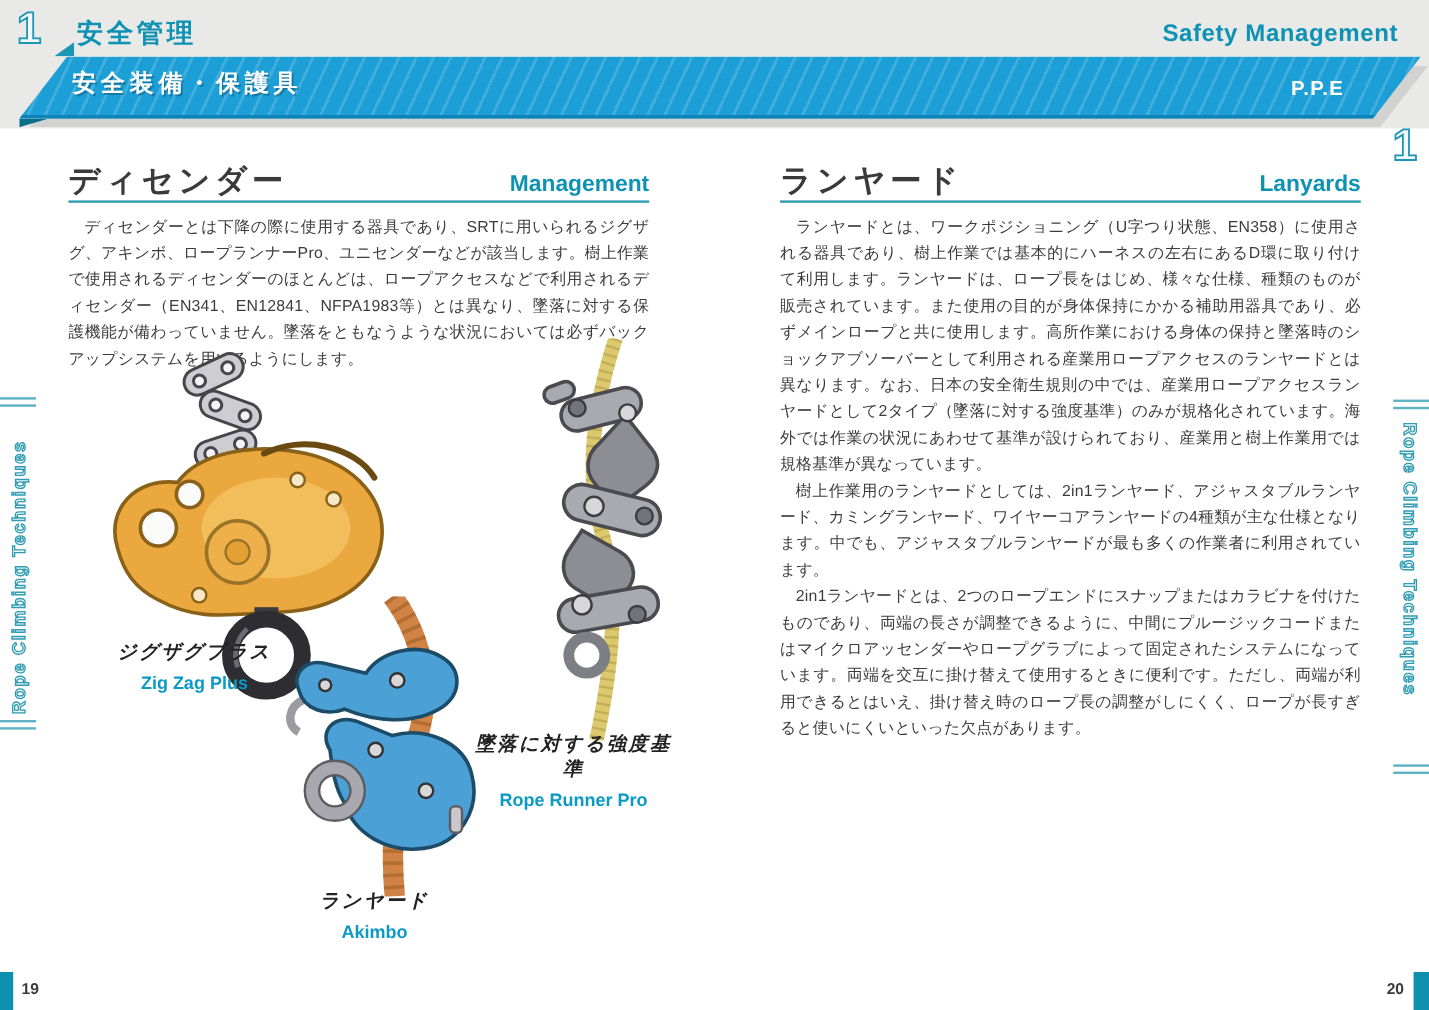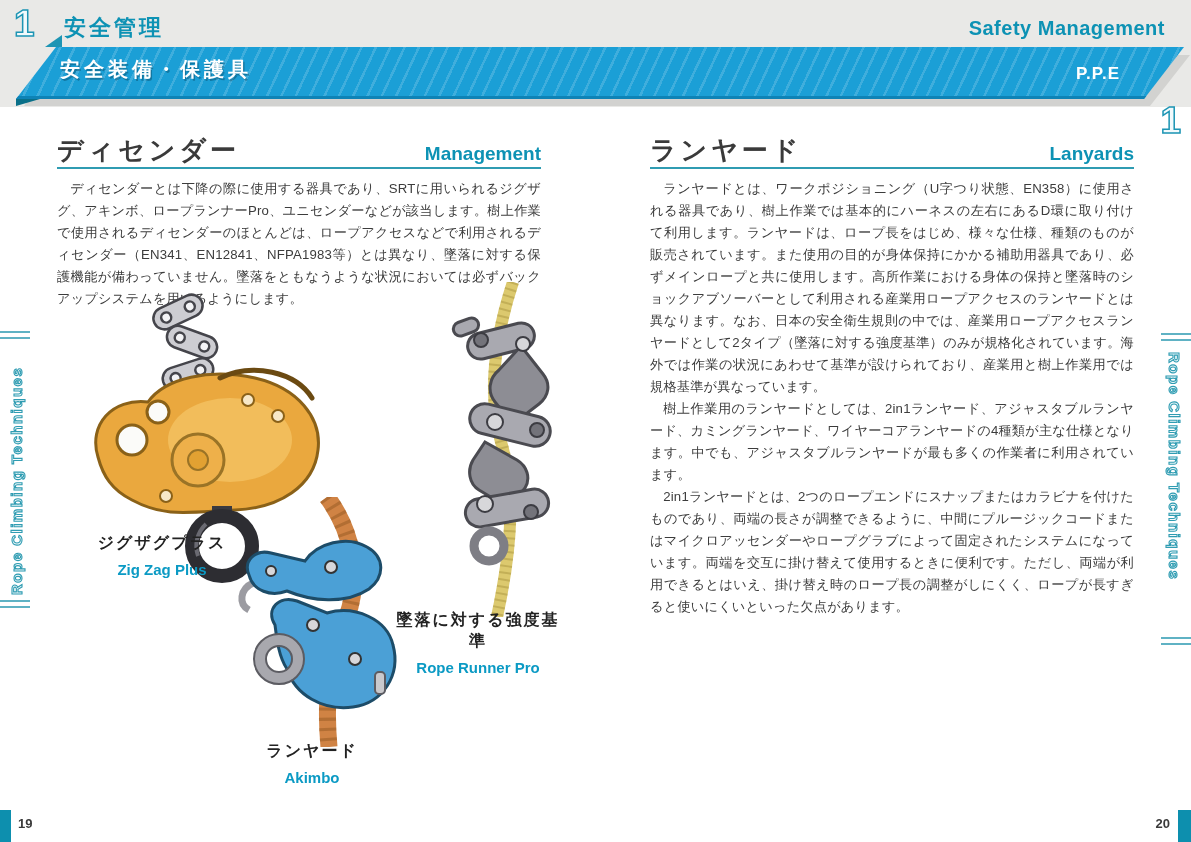--- a/index.html
+++ b/index.html
@@ -49,21 +49,21 @@
   .heading-ja{position:absolute;left:0;bottom:4px;font-size:26px;font-weight:bold;color:#3a3a3a;
               letter-spacing:4px;line-height:1;}
   .heading-en{position:absolute;right:0;bottom:4px;font-size:19px;font-weight:bold;color:#0d92b4;
               line-height:1;}
   .body-text{margin:9px 0 0 0;font-size:13.2px;line-height:22px;color:#3c3c3c;
              text-align:justify;letter-spacing:0.2px;}
   .body-text p{margin:0;text-indent:1em;}
 
   
   .caption{position:absolute;text-align:center;}
-  .caption .cap-ja{font-size:16px;font-weight:bold;color:#222222;letter-spacing:2px;}
+  .caption .cap-ja{font-size:16px;font-weight:bold;color:#222222;letter-spacing:2px;font-style:italic;}
   .caption .cap-en{font-size:15px;font-weight:bold;color:#0b9ac4;margin-top:7px;}
 
   .illus{position:absolute;}
 
   
   .pagenum{position:absolute;top:816px;font-size:13px;font-weight:bold;color:#3a3a3a;}
   .pagenum.lft{left:18px;}
   .pagenum.rgt{right:21px;}
   .corner-block{position:absolute;bottom:0;height:32px;background:#0d8fae;}
   .corner-block.lft{left:0;width:11px;}

